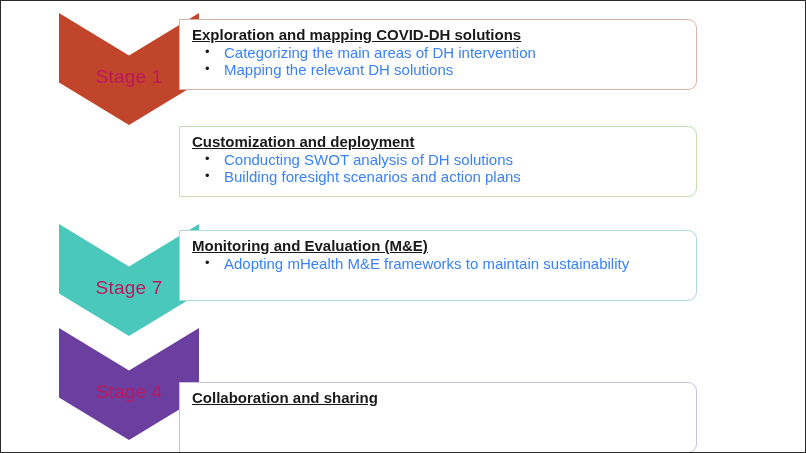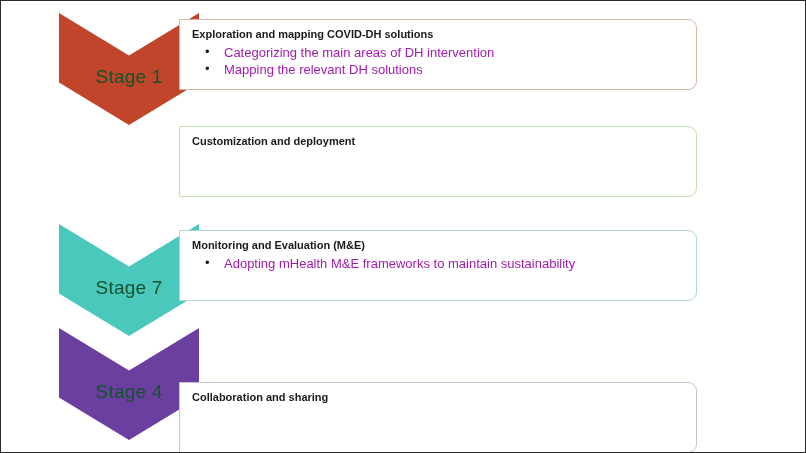--- a/index.html
+++ b/index.html
@@ -41,21 +41,21 @@
   }
   .chevron-label {
     position: absolute;
     left: 0;
     top: 0;
     width: 140px;
     height: 112px;
     display: flex;
     align-items: center;
     justify-content: center;
-    color: #14532d;
+    color: #be185d;
     font-size: 19px;
     font-weight: 400;
     letter-spacing: 0.2px;
     padding-top: 16px;
     box-sizing: border-box;
     pointer-events: none;
   }
   
   .panel {
     position: absolute;
@@ -63,35 +63,36 @@
     top: 12px;
     width: 518px;
     height: 71px;
     background: #ffffff;
     border: 1px solid #cfd0da;
     border-radius: 0 9px 9px 0;
     box-sizing: border-box;
     padding: 6px 10px 4px 10px;
   }
   .panel-title {
-    font-size: 11px;
+    font-size: 15px;
     font-weight: bold;
     color: #1a1a1a;
     line-height: 15px;
     margin: 1px 0 2px 2px;
+    text-decoration: underline;
   }
   .bullets {
     list-style: none;
     margin: 0;
     padding: 0;
   }
   .bullets li {
     position: relative;
-    font-size: 13px;
-    color: #a21caf;
+    font-size: 15px;
+    color: #3b82f6;
     line-height: 17px;
     padding-left: 34px;
   }
   .bullets li::before {
     content: "\2022";
     position: absolute;
     left: 15px;
     top: -1px;
     font-size: 13px;
     color: #1a1a1a;
@@ -112,20 +113,24 @@
       <ul class="bullets">
         <li>Categorizing the main areas of DH intervention</li>
         <li>Mapping the relevant DH solutions</li>
       </ul>
     </div>
   </div>
 
   <div class="stage-row" style="top:113px;">
     <div class="panel" style="border-color:#c2ddb0;">
       <div class="panel-title">Customization and deployment</div>
+      <ul class="bullets">
+        <li>Conducting SWOT analysis of DH solutions</li>
+        <li>Building foresight scenarios and action plans</li>
+      </ul>
     </div>
   </div>
 
   <div class="stage-row" style="top:217px;">
     <div class="chevron-wrap">
       <div class="chevron" style="background:#4BC8BC;"></div>
       <div class="chevron-label">Stage 7</div>
     </div>
     <div class="panel" style="border-color:#aed8d8;">
       <div class="panel-title">Monitoring and Evaluation (M&amp;E)</div>

